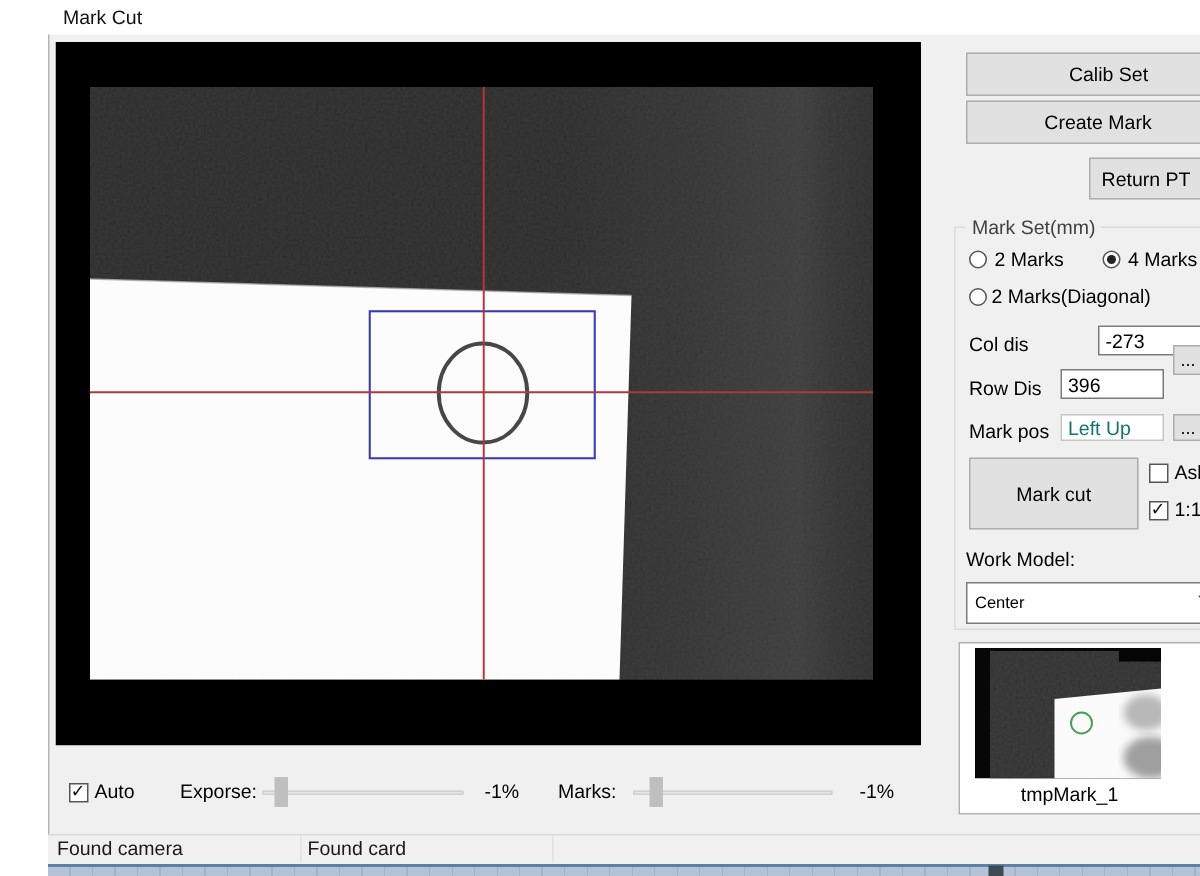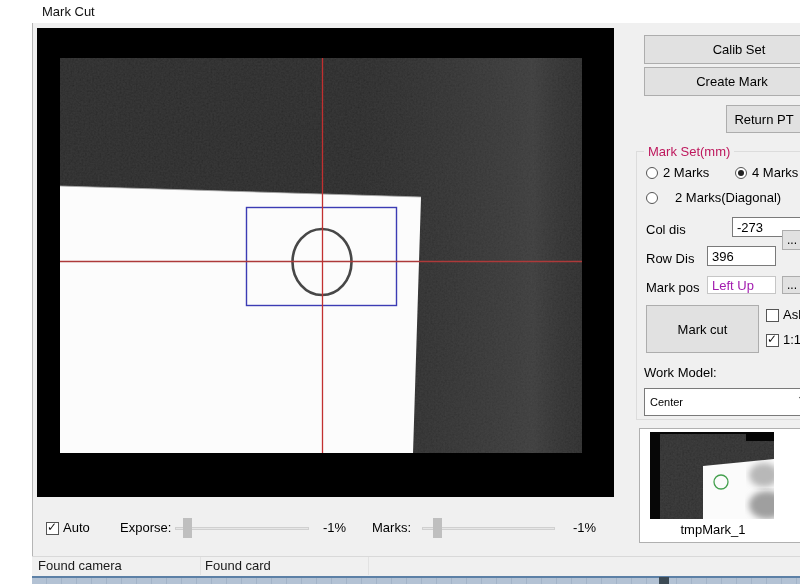--- a/index.html
+++ b/index.html
@@ -13,37 +13,37 @@
   
   #camera{left:5px;top:28px;width:577px;height:469px;}
   
   .btn{background:#e1e1e1;border:1px solid #adadad;font-size:13px;color:#000;display:flex;align-items:center;justify-content:center;box-sizing:border-box;cursor:pointer;font-family:inherit;}
   #btn-calib{left:612px;top:35px;width:176px;height:29px;padding-left:20px;}
   #btn-create{left:612px;top:67px;width:176px;height:29px;}
   #btn-startpt{left:612px;top:105px;width:78px;height:28px;}
   #btn-returnpt{left:694px;top:105px;width:76px;height:28px;}
   
   #groupbox{left:604px;top:151px;width:187px;height:269px;border:1px solid #dcdcdc;box-sizing:border-box;}
-  #group-label{left:612px;top:144px;background:#f0f0f0;padding:0 4px;font-size:13px;color:#be185d;}
+  #group-label{left:612px;top:144px;background:#f0f0f0;padding:0 4px;font-size:13px;color:#404040;}
   .radio{width:12px;height:12px;border:1px solid #555;border-radius:50%;background:#fff;box-sizing:border-box;position:absolute;cursor:pointer;}
   .radio .dot{position:absolute;left:2px;top:2px;width:6px;height:6px;border-radius:50%;background:#222;}
   .lbl{font-size:13px;color:#000;white-space:nowrap;}
   #radio-2marks{left:614px;top:167px;}
   #radio-2marks-label{left:631px;top:165px;}
   #radio-4marks{left:703px;top:167px;}
   #radio-4marks-label{left:720px;top:165px;}
   #radio-diag{left:614px;top:192px;}
-  #radio-diag-label{left:643px;top:190px;text-align:right;}
+  #radio-diag-label{left:629px;top:190px;text-align:right;}
   .field{border:1px solid #7a7a7a;background:#fff;font-size:13px;color:#000;padding:0 4px;box-sizing:border-box;font-family:inherit;}
   #coldis-label{left:614px;top:222px;}
   #coldis-input{left:700px;top:217px;width:70px;height:20px;}
   #rowdis-label{left:614px;top:251px;}
   #rowdis-input{left:675px;top:246px;width:69px;height:20px;}
   #markpos-label{left:614px;top:280px;}
-  #markpos-input{left:675px;top:276px;width:69px;height:18px;border:1px solid #c6c6c6;color:#a21caf;}
+  #markpos-input{left:675px;top:276px;width:69px;height:18px;border:1px solid #c6c6c6;color:#0f766e;}
   .browse{background:#e1e1e1;border:1px solid #adadad;font-size:12px;line-height:8px;display:flex;align-items:center;justify-content:center;box-sizing:border-box;cursor:pointer;}
   #browse-dis{left:750px;top:230px;width:20px;height:20px;}
   #browse-pos{left:750px;top:276px;width:20px;height:18px;}
   #btn-markcut{left:614px;top:305px;width:113px;height:48px;}
   .checkbox{width:13px;height:13px;border:1px solid #555;background:#fff;box-sizing:border-box;position:absolute;cursor:pointer;}
   .checkbox .check{position:absolute;left:0px;top:-3px;font-size:12px;color:#111;}
   #ask-check{left:734px;top:309px;}
   #ask-label{left:751px;top:307px;}
   #ratio-check{left:734px;top:334px;}
   #ratio-label{left:751px;top:332px;}

